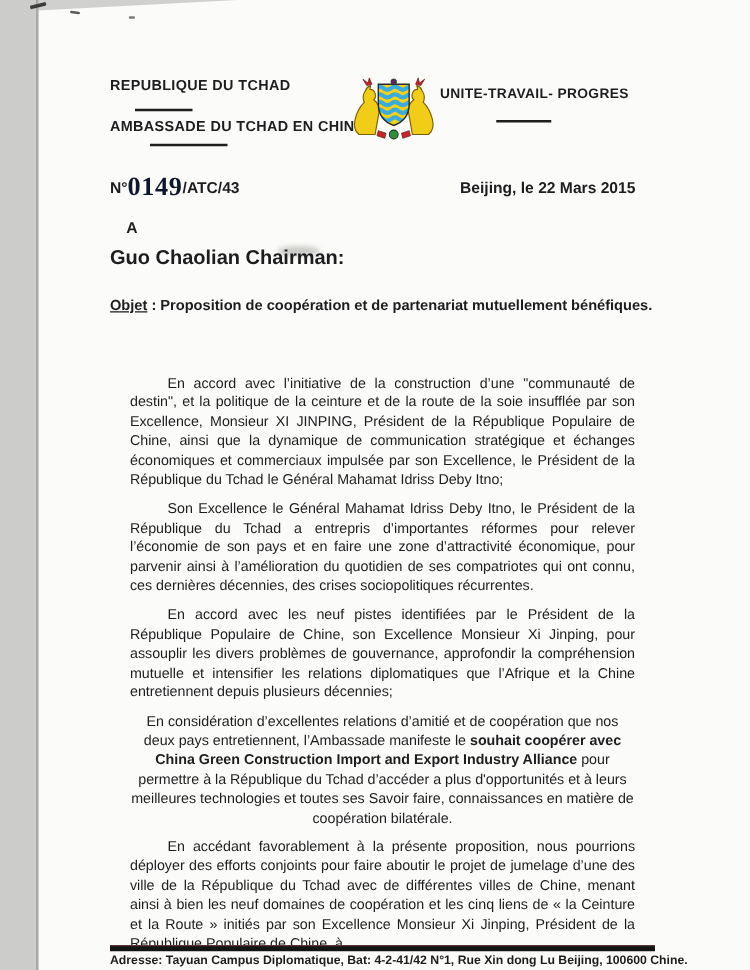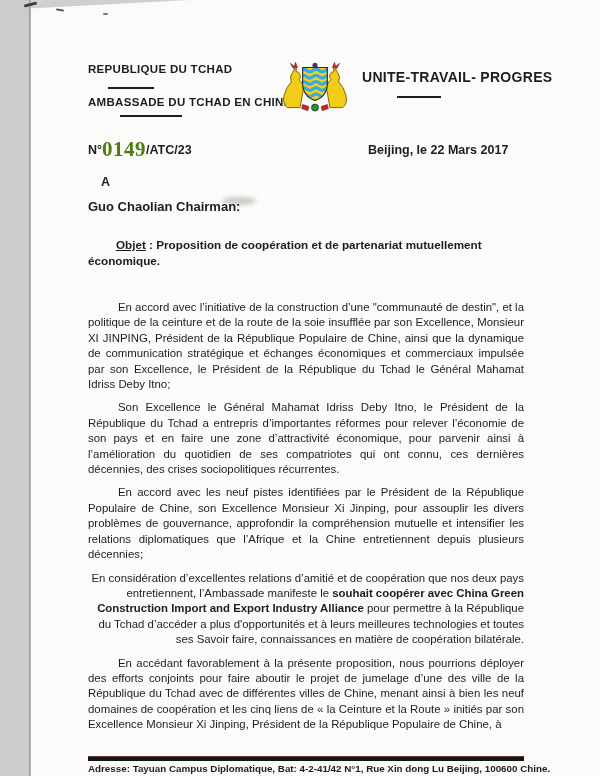--- a/index.html
+++ b/index.html
@@ -17,46 +17,46 @@
   .speck { position:absolute; border-radius:1px; }
   .speck1 { left:24px; top:3px; width:13px; height:3px; background:#3c3c3a; transform:rotate(-14deg); }
   .speck2 { left:56px; top:9px; width:8px; height:2px; background:#5c5c5a; transform:rotate(9deg); }
   .speck3 { left:103px; top:13px; width:5px; height:2px; background:#7a7a78; }
   .smudge { position:absolute; left:222px; top:197px; width:34px; height:8px; background:#c9c9c6;
             border-radius:50%; filter:blur(2px); }
 
   
   .lh-country  { position:absolute; left:88px;  top:63px;  font-size:11.5px; font-weight:bold; letter-spacing:.3px; }
   .lh-embassy  { position:absolute; left:88px;  top:96px;  font-size:11.5px; font-weight:bold; letter-spacing:.3px; }
-  .lh-motto    { position:absolute; left:362px; top:69px;  font-size:14px; font-weight:bold; letter-spacing:.3px; }
+  .lh-motto    { position:absolute; left:352px; top:69px;  font-size:11px; font-weight:bold; letter-spacing:.3px; }
   .rule        { position:absolute; height:2px; background:#1e1e1e; }
   .rule-1 { left:108px; top:87px;  width:46px; }
   .rule-2 { left:120px; top:115px; width:62px; }
   .rule-3 { left:397px; top:96px;  width:44px; }
   .emblem { position:absolute; left:280px; top:60px; width:70px; height:54px; }
 
   
   .ref  { position:absolute; left:88px; top:137px; font-size:12.5px; font-weight:bold; }
-  .ref-num { color:#4d7c0f; font-family:"Liberation Serif", serif; font-size:21px; font-weight:bold;
+  .ref-num { color:#0f172a; font-family:"Liberation Serif", serif; font-size:21px; font-weight:bold;
              letter-spacing:.5px; vertical-align:-2px; }
   .dateline { position:absolute; left:368px; top:143px; font-size:12.5px; font-weight:bold; }
 
   
   .to-letter { position:absolute; left:101px; top:175px; font-size:12.5px; font-weight:bold; }
-  .recipient { position:absolute; left:88px; top:200px; width:450px; font-size:13px; font-weight:bold; line-height:14.5px; }
+  .recipient { position:absolute; left:88px; top:200px; width:450px; font-size:16px; font-weight:bold; line-height:14.5px; }
 
   
   .subject { position:absolute; left:88px; top:237px; width:442px; font-size:11.7px; font-weight:bold; line-height:16px; }
-  .subject .u { text-decoration:underline;margin-left:28px; }
+  .subject .u { text-decoration:underline; }
 
   
   .body-text { position:absolute; left:88px; top:300px; width:436px;
                font-size:11.4px; line-height:15.4px; text-align:justify; }
-  .body-text p { margin:0 0 8px; text-indent:30px; }
-  .body-text p.noindent { text-indent:0; text-align:right; }
+  .body-text p { margin:0 16px 8px; text-indent:30px; }
+  .body-text p.noindent { text-indent:0; text-align:center; }
 
   
   .footer-rule { position:absolute; left:88px; top:756px; width:436px; height:4px; background:#141414;
                  border-top:1px solid #5a3434; }
   .footer-address { position:absolute; left:88px; top:763px; width:436px; text-align:left;
                     font-size:9.8px; font-weight:bold; white-space:nowrap; }
 </style>
 </head>
 <body>
 
@@ -103,31 +103,31 @@
     </g>
     <path d="M22,7 h24 v15 q0,13 -12,17 q-12,-4 -12,-17 z" fill="none" stroke="#2b2b2b" stroke-width="1.1"></path>
     <circle cx="34" cy="5" r="2.2" fill="#5a2a5a" stroke="#333" stroke-width="0.6"></circle>
 
     <path d="M22,43 l6,2 l-1,4 l-6,-2 z" fill="#c8242a" stroke="#5a1010" stroke-width="0.5"></path>
     <path d="M46,43 l-6,2 l1,4 l6,-2 z" fill="#c8242a" stroke="#5a1010" stroke-width="0.5"></path>
     <circle cx="34" cy="46" r="3.4" fill="#2f8f3a" stroke="#1d3a22" stroke-width="0.8"></circle>
   </svg>
 
   <div class="ref">
-    <span>N°</span><span class="ref-num">0149</span><span>/ATC/23</span>
+    <span>N°</span><span class="ref-num">0149</span><span>/ATC/43</span>
   </div>
-  <div class="dateline">Beijing, le 22 Mars 2017</div>
+  <div class="dateline">Beijing, le 22 Mars 2015</div>
 
   <div class="to-letter">A</div>
   <div class="recipient">
     <div>Guo Chaolian Chairman:</div>
   </div>
 
   <div class="subject">
-    <span class="u">Objet</span><span> : </span><span>Proposition de coopération et de partenariat mutuellement économique.</span>
+    <span class="u">Objet</span><span> : </span><span>Proposition de coopération et de partenariat mutuellement bénéfiques.</span>
   </div>
 
   <div class="body-text">
     <p>En accord avec l’initiative de la construction d’une "communauté de destin", et la politique de la ceinture et de la route de la soie insufflée par son Excellence, Monsieur XI JINPING, Président de la République Populaire de Chine, ainsi que la dynamique de communication stratégique et échanges économiques et commerciaux impulsée par son Excellence, le Président de la République du Tchad le Général Mahamat Idriss Deby Itno;</p>
     <p>Son Excellence le Général Mahamat Idriss Deby Itno, le Président de la République du Tchad a entrepris d’importantes réformes pour relever l’économie de son pays et en faire une zone d’attractivité économique, pour parvenir ainsi à l’amélioration du quotidien de ses compatriotes qui ont connu, ces dernières décennies, des crises sociopolitiques récurrentes.</p>
     <p>En accord avec les neuf pistes identifiées par le Président de la République Populaire de Chine, son Excellence Monsieur Xi Jinping, pour assouplir les divers problèmes de gouvernance, approfondir la compréhension mutuelle et intensifier les relations diplomatiques que l’Afrique et la Chine entretiennent depuis plusieurs décennies;</p>
     <p class="noindent"><span>En considération d’excellentes relations d’amitié et de coopération que nos deux pays entretiennent, l’Ambassade manifeste le </span><b>souhait coopérer avec China Green Construction Import and Export Industry Alliance</b><span> pour permettre à la République du Tchad d’accéder a plus d'opportunités et à leurs meilleures technologies et toutes ses Savoir faire, connaissances en matière de coopération bilatérale.</span></p>
     <p>En accédant favorablement à la présente proposition, nous pourrions déployer des efforts conjoints pour faire aboutir le projet de jumelage d’une des ville de la République du Tchad avec de différentes villes de Chine, menant ainsi à bien les neuf domaines de coopération et les cinq liens de « la Ceinture et la Route » initiés par son Excellence Monsieur Xi Jinping, Président de la République Populaire de Chine, à</p>
   </div>
 

